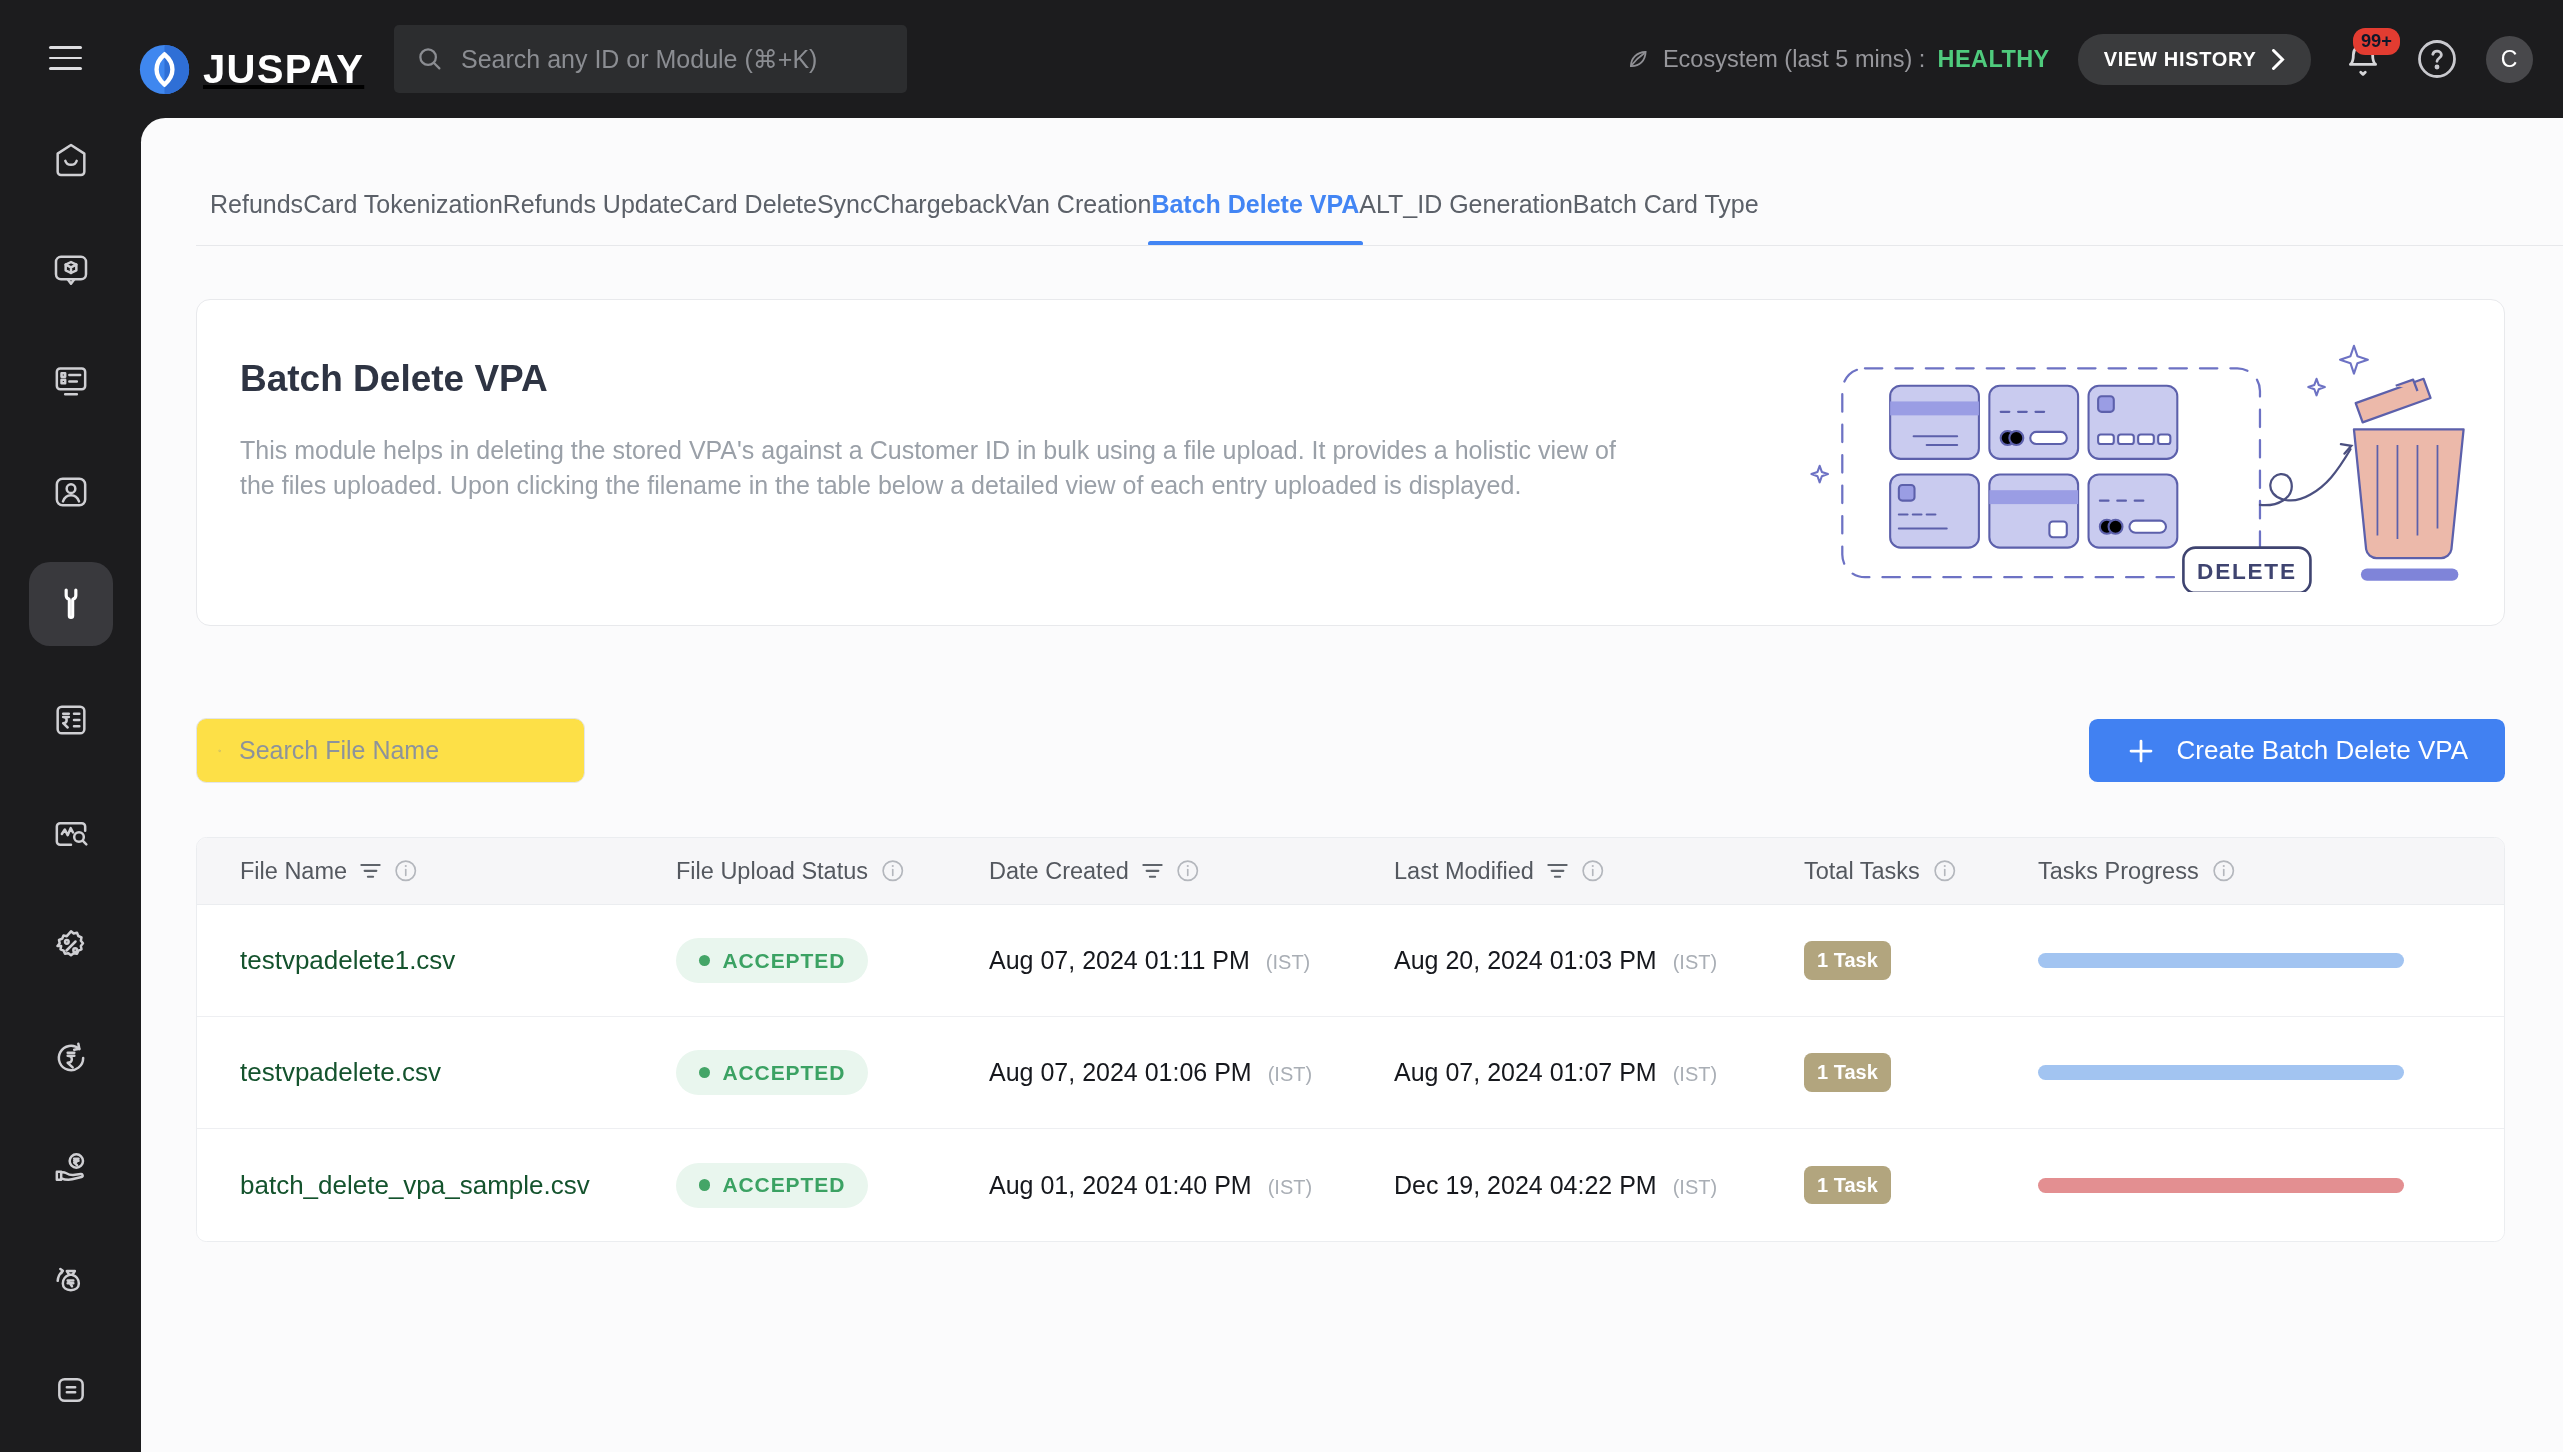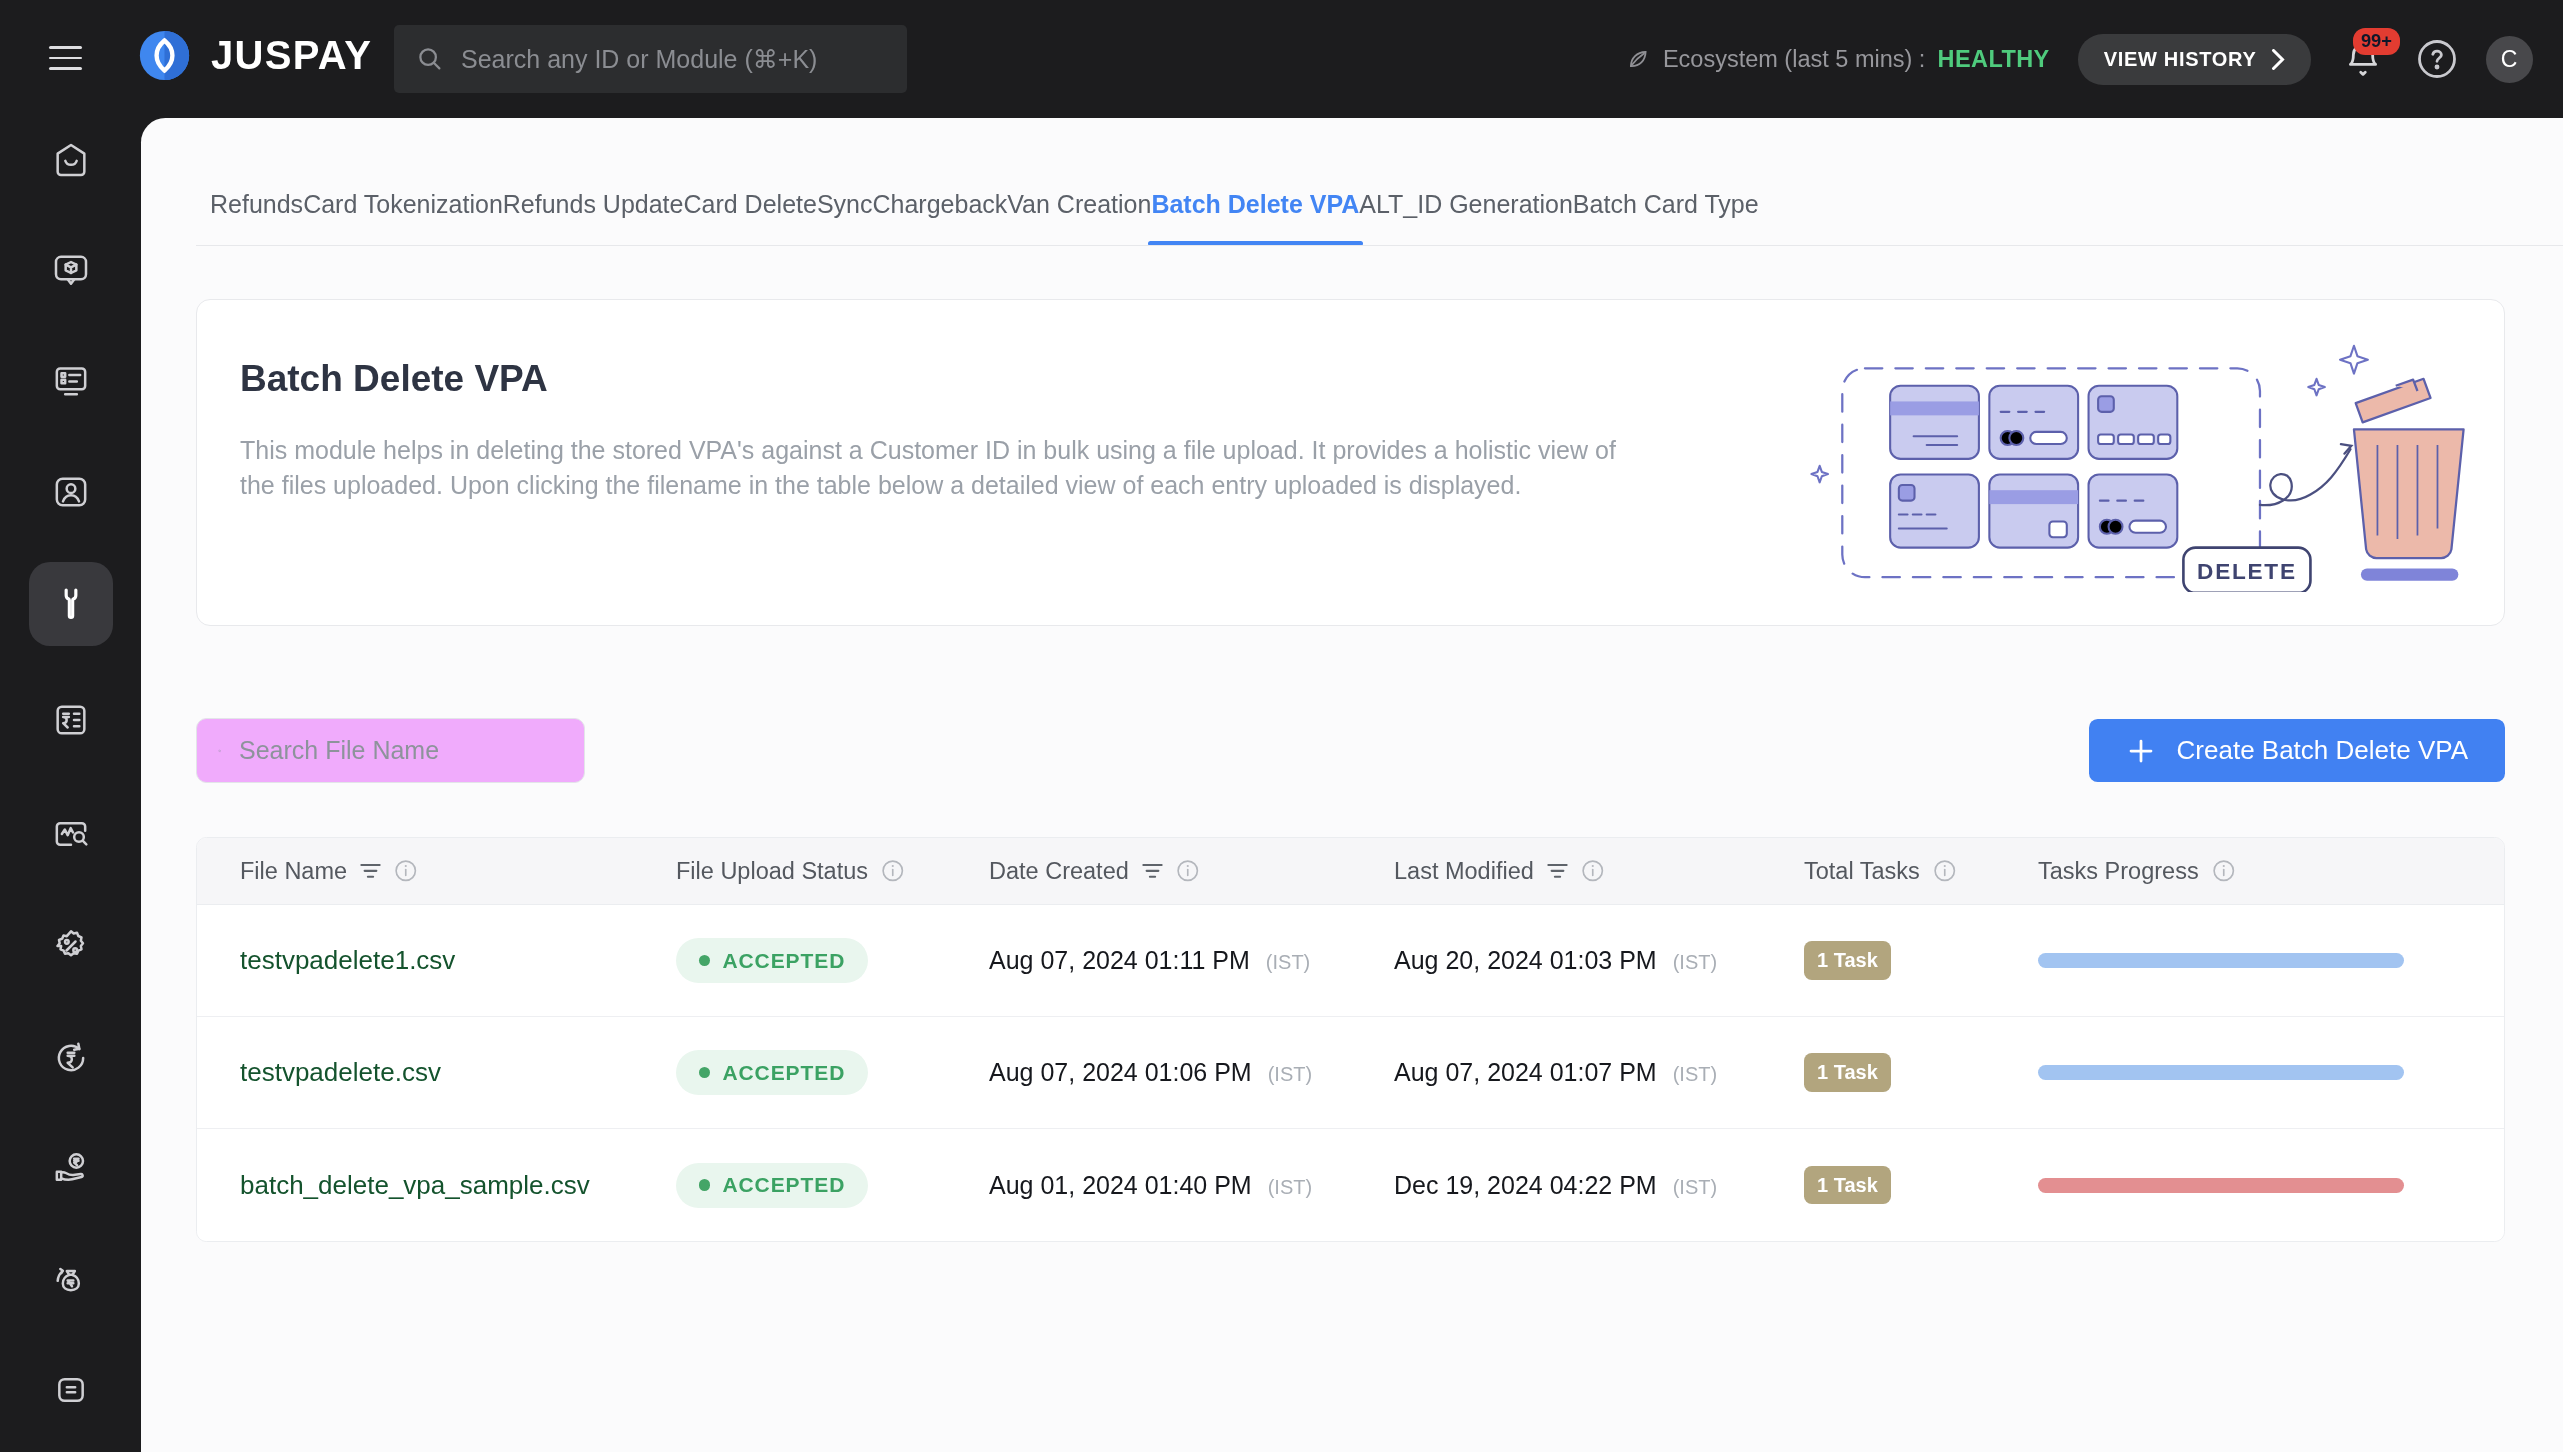--- a/index.html
+++ b/index.html
@@ -5,21 +5,21 @@
   html,body{margin:0;padding:0;background:#1c1c1e;}
   *{box-sizing:border-box;}
   .app{position:relative;width:2563px;height:1452px;background:#1c1c1e;overflow:hidden;
        font-family:"Liberation Sans",sans-serif;}
 
   
   .topbar{position:absolute;left:0;top:0;width:2563px;height:118px;}
   .hamburger{position:absolute;left:49px;top:38px;width:33px;height:40px;display:flex;
              flex-direction:column;justify-content:center;gap:7.8px;cursor:pointer;}
   .hamburger i{display:block;height:2.6px;background:#dddde0;border-radius:1.7px;}
-  .brand{position:absolute;left:139px;top:30px;display:flex;align-items:center;gap:21px;}
+  .brand{position:absolute;left:139px;top:44px;display:flex;align-items:center;gap:13px;text-decoration:underline;}
   .brand-mark{width:51px;height:51px;}
   .brand-text{color:#fff;font-size:40px;font-weight:700;letter-spacing:1.3px;}
   .global-search{position:absolute;left:394px;top:25px;width:513px;height:68px;background:#2c2d2f;
                  border-radius:5px;display:flex;align-items:center;padding:0 21px;gap:14px;}
   .global-search svg{flex:0 0 auto;}
   .global-search input{flex:1;background:transparent;border:none;outline:none;color:#e8e8ea;
                        font-size:25px;font-family:"Liberation Sans",sans-serif;}
   .global-search input::placeholder{color:#8b8d92;}
   .top-right{position:absolute;right:30.5px;top:0;height:118px;display:flex;align-items:center;gap:28px;}
   .eco{display:flex;align-items:center;gap:12.2px;}
@@ -60,21 +60,21 @@
   .info-card{position:absolute;left:55px;top:181px;width:2309px;height:327px;background:#fff;
              border:0.9px solid #e8e9ec;border-radius:14px;}
   .info-card h1{position:absolute;left:43px;top:58px;margin:0;font-size:37px;font-weight:700;
                 color:#2e3443;}
   .info-card p{position:absolute;left:43px;top:133px;margin:0;width:1395px;font-size:25px;
                line-height:35px;color:#9aa0a8;}
   .illus{position:absolute;right:26px;top:44px;width:671px;height:248px;}
 
   .toolbar{position:absolute;left:55px;top:600px;width:2309px;height:65px;display:flex;
            align-items:center;justify-content:space-between;}
-  .file-search{width:389px;height:65px;background:#f0abfc;border:1.3px solid #e3e5e9;border-radius:10.5px;
+  .file-search{width:389px;height:65px;background:#fde047;border:1.3px solid #e3e5e9;border-radius:10.5px;
                display:flex;align-items:center;gap:15.7px;padding:0 21px;}
   .file-search input{flex:1;border:none;outline:none;font-size:25px;color:#3a3f46;background:transparent;
                      font-family:"Liberation Sans",sans-serif;}
   .file-search input::placeholder{color:#8d939b;}
   .create-btn{height:63px;padding:0 37px;border:none;border-radius:8.7px;background:#4181f2;color:#fff;
               font-size:26px;display:flex;align-items:center;gap:21px;cursor:pointer;
               font-family:"Liberation Sans",sans-serif;}
 
   .table{position:absolute;left:55px;top:719px;width:2309px;background:#fff;border:0.9px solid #ebedf0;
          border-radius:10.5px;overflow:hidden;}

